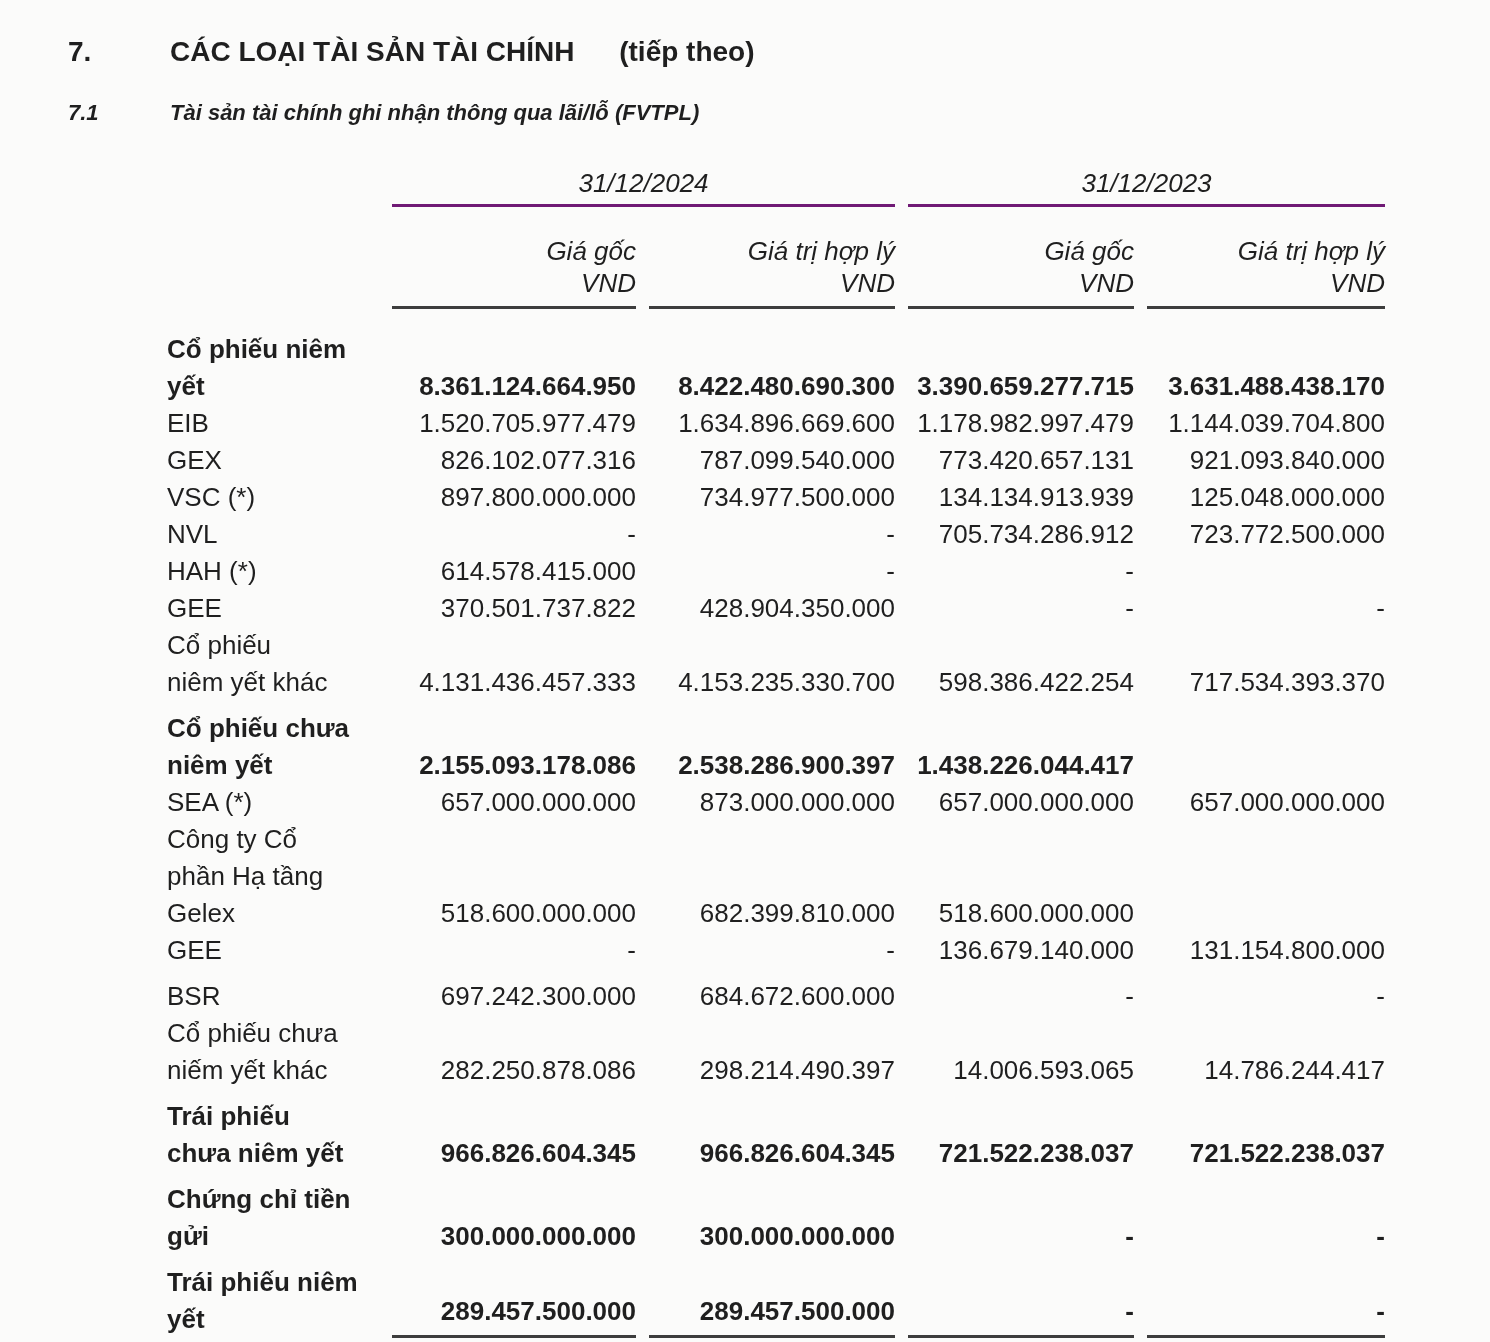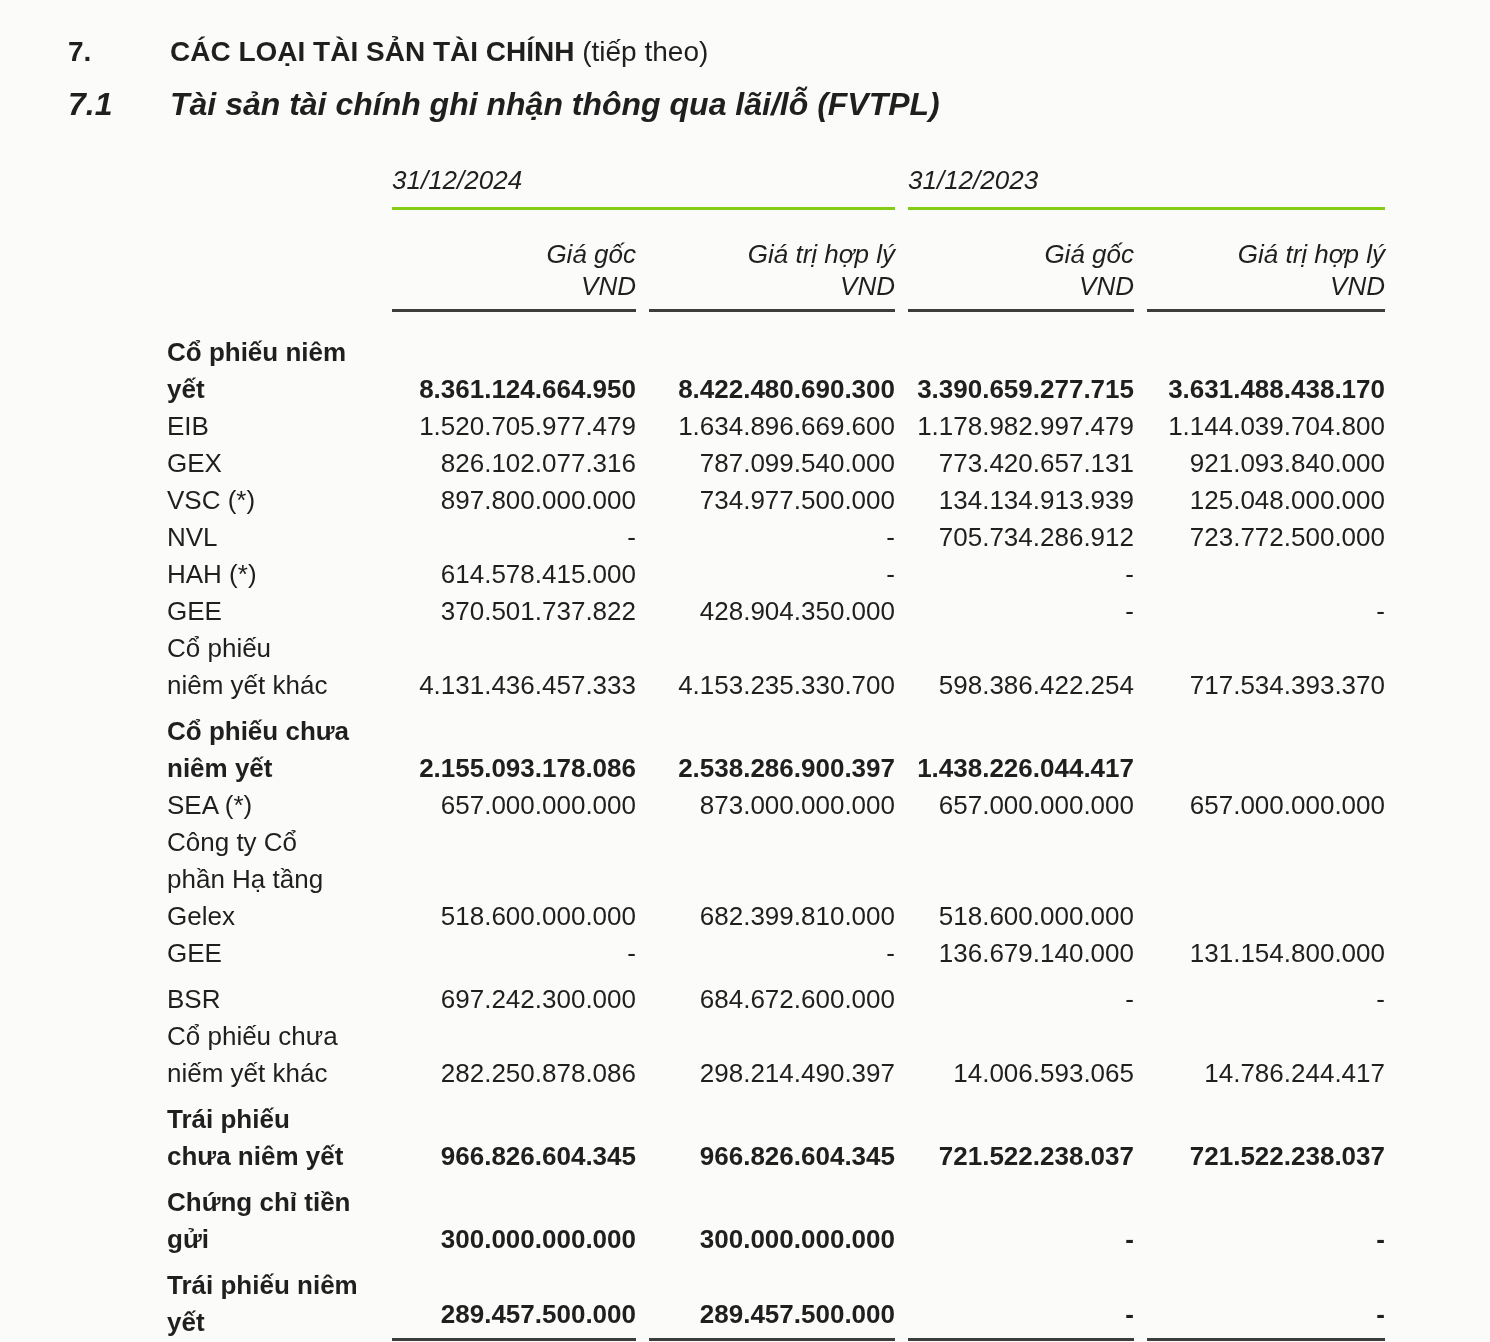--- a/index.html
+++ b/index.html
@@ -9,32 +9,32 @@
     height: 1342px;
     background: #fbfbfa;
     color: #1f1f1f;
     font-family: "Liberation Sans", sans-serif;
   }
   .doc { padding: 36px 0 0 68px; }
 
   
   .heading { display: flex; align-items: baseline; font-size: 28px; font-weight: bold; }
   .heading .hnum { width: 102px; flex: none; }
-  .heading .plain { font-weight: normal; }
-  .subheading { display: flex; align-items: baseline; margin-top: 18px;
-                font-size: 32px; font-weight: bold; font-style: italic; }
+  .heading .plain { font-weight: bold; padding-left: 37px; }
+  .subheading { display: flex; align-items: baseline; margin-top: 32px;
+                font-size: 22px; font-weight: bold; font-style: italic; }
   .subheading .hnum { width: 102px; flex: none; }
 
   
   .fin-table { margin-left: 99px; margin-top: 42px; font-size: 26px; width: 1190px; }
   .grid { display: grid; grid-template-columns: 212px 244px 246px 226px 238px;
           column-gap: 13px; align-items: end; }
   .num-cell { text-align: right; }
   .thead-periods { font-style: italic; }
-  .period { text-align: left; border-bottom: 3px solid #84cc16; padding-bottom: 11px; }
+  .period { text-align: center; border-bottom: 3px solid #701a75; padding-bottom: 5px; }
   .p1 { grid-column: 2 / 4; }
   .p2 { grid-column: 4 / 6; }
   .thead-cols .col-head { font-style: italic; text-align: right; line-height: 32px;
                           padding: 9px 0 7px; border-bottom: 3px solid #3d3d3d; margin-top: 19px; }
   .tbody { margin-top: 22px; }
   .row { line-height: 37px; }
   .row .label { white-space: pre-line; }
   .row.bold { font-weight: bold; }
   .gap-1 { margin-top: 9px; }
   .gap-2 { margin-top: 9px; }

